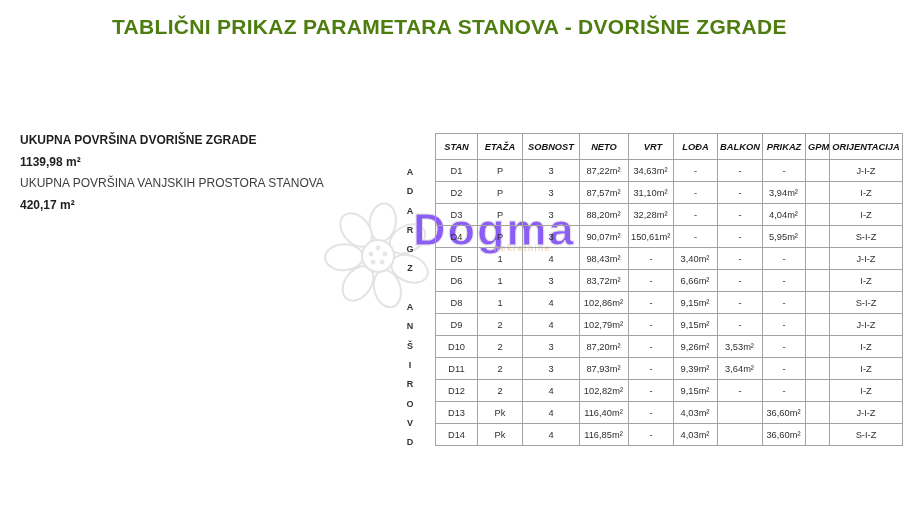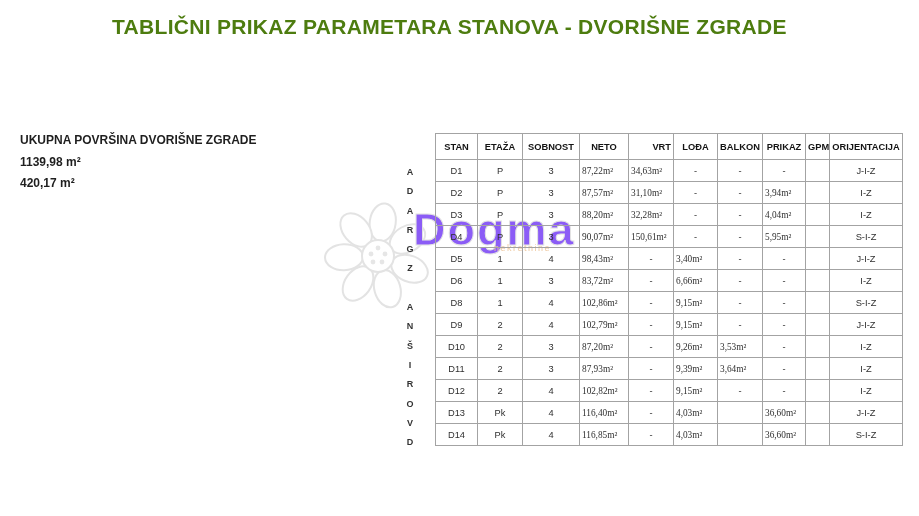--- a/index.html
+++ b/index.html
@@ -77,39 +77,41 @@
     color: #2e2e2e;
     padding: 0 2px;
     white-space: nowrap;
     overflow: hidden;
     background: transparent;
   }
   .apartments th {
     height: 26px;
     font-weight: bold;
     color: #141414;
-  }
-  .apartments th:nth-child(5) { text-align: right; padding-left: 6px; }
+    font-style: italic;
+  }
+  .apartments th:nth-child(5) { text-align: center; padding-left: 6px; }
   .apartments td { height: 22px; }
-  .apartments td.num { text-align: left; padding-right: 3px; font-family: Liberation Serif, serif; }
+  .apartments td.num { text-align: center; padding-right: 3px; }
 
   col.c1 { width: 42px; }  col.c2 { width: 45px; }
   col.c3 { width: 57px; }  col.c4 { width: 49px; }
   col.c5 { width: 45px; }  col.c6 { width: 44px; }
   col.c7 { width: 45px; }  col.c8 { width: 43px; }
   col.c9 { width: 24px; }  col.c10 { width: 73px; }
 </style>
 </head>
 <body>
 
 <h1 class="page-title">TABLIČNI PRIKAZ PARAMETARA STANOVA - DVORIŠNE ZGRADE</h1>
 
 <div class="summary">
   <div class="bold">UKUPNA POVRŠINA DVORIŠNE ZGRADE</div>
   <div class="bold">1139,98 m²</div>
+  <div>UKUPNA POVRŠINA VANJSKIH PROSTORA STANOVA</div>
   <div class="bold">420,17 m²</div>
 </div>
 
 <div class="watermark wm-flower">
   <svg width="116" height="112" viewBox="0 0 116 112">
     <g fill="#ffffff" stroke="#e3e3e3" stroke-width="2">
       <ellipse cx="58" cy="22" rx="13" ry="19" transform="rotate(8 58 56)"></ellipse>
       <ellipse cx="58" cy="22" rx="13" ry="19" transform="rotate(60 58 56)"></ellipse>
       <ellipse cx="58" cy="22" rx="13" ry="19" transform="rotate(112 58 56)"></ellipse>
       <ellipse cx="58" cy="22" rx="13" ry="19" transform="rotate(164 58 56)"></ellipse>

